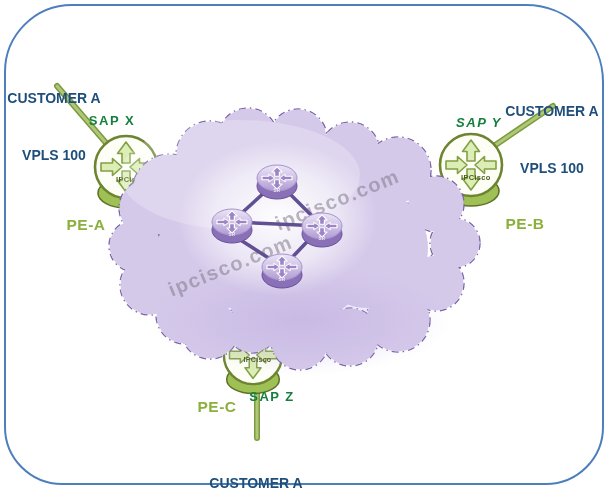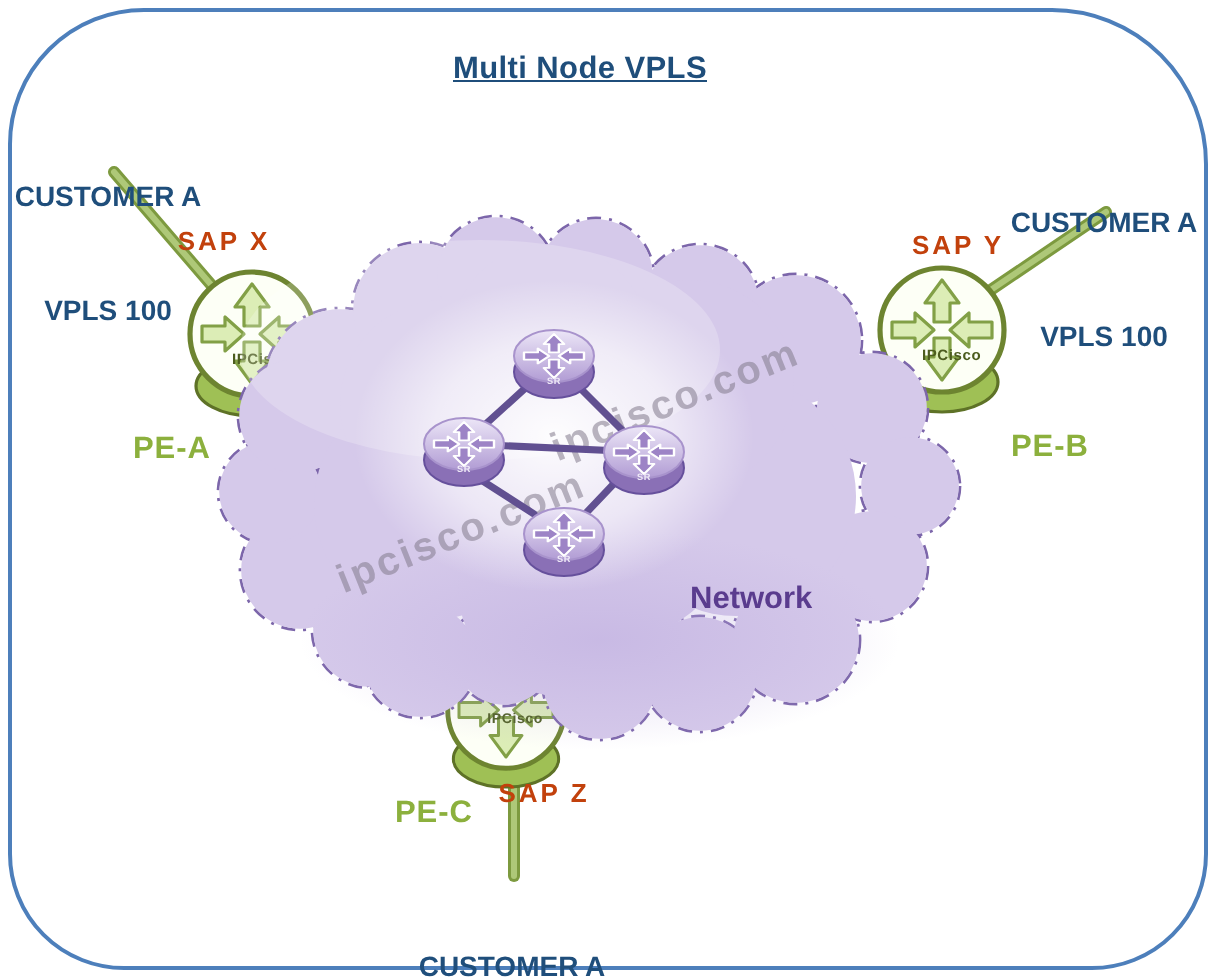--- a/index.html
+++ b/index.html
@@ -6,21 +6,21 @@
   body{width:608px;height:489px;position:relative;overflow:hidden;
        font-family:"Liberation Sans",sans-serif;}
   .stage{position:absolute;left:0;top:0;width:608px;height:489px;}
   .frame{position:absolute;left:4px;top:4px;right:4px;bottom:4px;
          border:2.6px solid #4d7fbb;border-radius:68px 78px 58px 58px;}
   svg.diagram{position:absolute;left:0;top:0;}
   .lbl{position:absolute;text-align:center;white-space:pre;}
   .cust{font-size:14px;font-weight:bold;color:#1f4e7b;line-height:19px;}
   .title{font-size:15.5px;font-weight:bold;color:#1f4e7b;
          text-decoration:underline;letter-spacing:.2px;}
-  .sap{font-size:13px;font-weight:bold;color:#c2410c;letter-spacing:1.5px;}
+  .sap{font-size:13px;font-weight:bold;color:#15803d;letter-spacing:1.5px;}
   .pe{font-size:15.5px;font-weight:bold;color:#8cb03d;letter-spacing:.5px;margin-top:17px;}
   .mpls{font-size:15.5px;font-weight:bold;color:#5a3c8e;line-height:20.5px;
         text-align:left;}
   svg text{font-family:"Liberation Sans",sans-serif;}
   .wm{font-size:20px;font-weight:600;fill:#837b8d;opacity:.55;
       letter-spacing:1.5px;}
   .brand{font-size:7.5px;font-weight:bold;fill:#4c5c1e;letter-spacing:.3px;}
   .sr{font-size:4.6px;font-weight:bold;fill:#efe9f7;letter-spacing:.3px;}
 </style>
 </head>
@@ -172,42 +172,40 @@
     <g>
       <use href="#coreRouter" x="322" y="226"></use>
       <text class="sr" x="322" y="240" text-anchor="middle">SR</text>
     </g>
     <g>
       <use href="#coreRouter" x="282" y="267"></use>
       <text class="sr" x="282" y="281" text-anchor="middle">SR</text>
     </g>
   </svg>
 
-  <div class="lbl title" style="left:170px;top:26px;width:240px;">Multi Node VPLS</div>
 
   <div class="lbl cust" style="left:6px;top:51px;width:96px;">
     <div>CUSTOMER A</div>
     <div>VPLS 100</div>
   </div>
 
   <div class="lbl cust" style="left:504px;top:64px;width:96px;">
     <div>CUSTOMER A</div>
     <div>VPLS 100</div>
   </div>
 
   <div class="lbl cust" style="left:208px;top:436px;width:96px;">
     <div>CUSTOMER A</div>
     
   </div>
 
   <div class="lbl sap" style="left:76px;top:113px;width:72px;">SAP X</div>
-  <div class="lbl sap" style="left:443px;top:115px;width:72px;">SAP Y</div>
+  <div class="lbl sap" style="left:443px;top:115px;width:72px;font-style:italic;">SAP Y</div>
   <div class="lbl sap" style="left:236px;top:389px;width:72px;">SAP Z</div>
 
   <div class="lbl pe" style="left:50px;top:199px;width:72px;">PE-A</div>
   <div class="lbl pe" style="left:489px;top:198px;width:72px;">PE-B</div>
   <div class="lbl pe" style="left:181px;top:381px;width:72px;">PE-C</div>
 
   <div class="lbl mpls" style="left:345px;top:249px;width:90px;">
-    <div>Network</div>
   </div>
 
 </div>
 
 </body></html>

